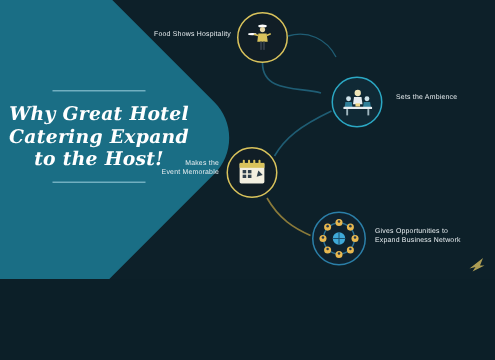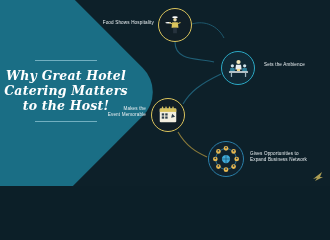--- a/index.html
+++ b/index.html
@@ -139,21 +139,21 @@
   <svg class="connectors" viewBox="0 0 330 186">
     <path d="M175 42 C 175 62, 200 58, 214 62" fill="none" stroke="#1f5d74" stroke-width="1.1"></path>
     <path d="M221 74 C 200 84, 190 92, 183 104" fill="none" stroke="#1f5d74" stroke-width="1.1"></path>
     <path d="M178 132 C 186 146, 196 152, 207 157" fill="none" stroke="#8a7a3a" stroke-width="1.1"></path>
     <path d="M192 24 C 205 20, 218 26, 224 38" fill="none" stroke="#1f5d74" stroke-width="0.9"></path>
   </svg>
 
   <div class="title-wrap">
     <div class="rule top"></div>
     <div class="title">Why Great Hotel
-Catering Matters
+Catering Expand
 to the Host!</div>
     <div class="rule bottom"></div>
   </div>
 
   <div class="node gold" id="node-food">
     <svg width="22" height="22" viewBox="0 0 24 24">
       <ellipse cx="12" cy="3.6" rx="3.1" ry="1.1" fill="#ffffff"></ellipse>
       <circle cx="12" cy="6.2" r="1.9" fill="#e8d9a8"></circle>
       <path d="M9 9 h6 l0.8 6 h-7.6 z" fill="#d9c35c"></path>
       <rect x="10.2" y="15" width="1.5" height="6" fill="#2f3a46"></rect>

